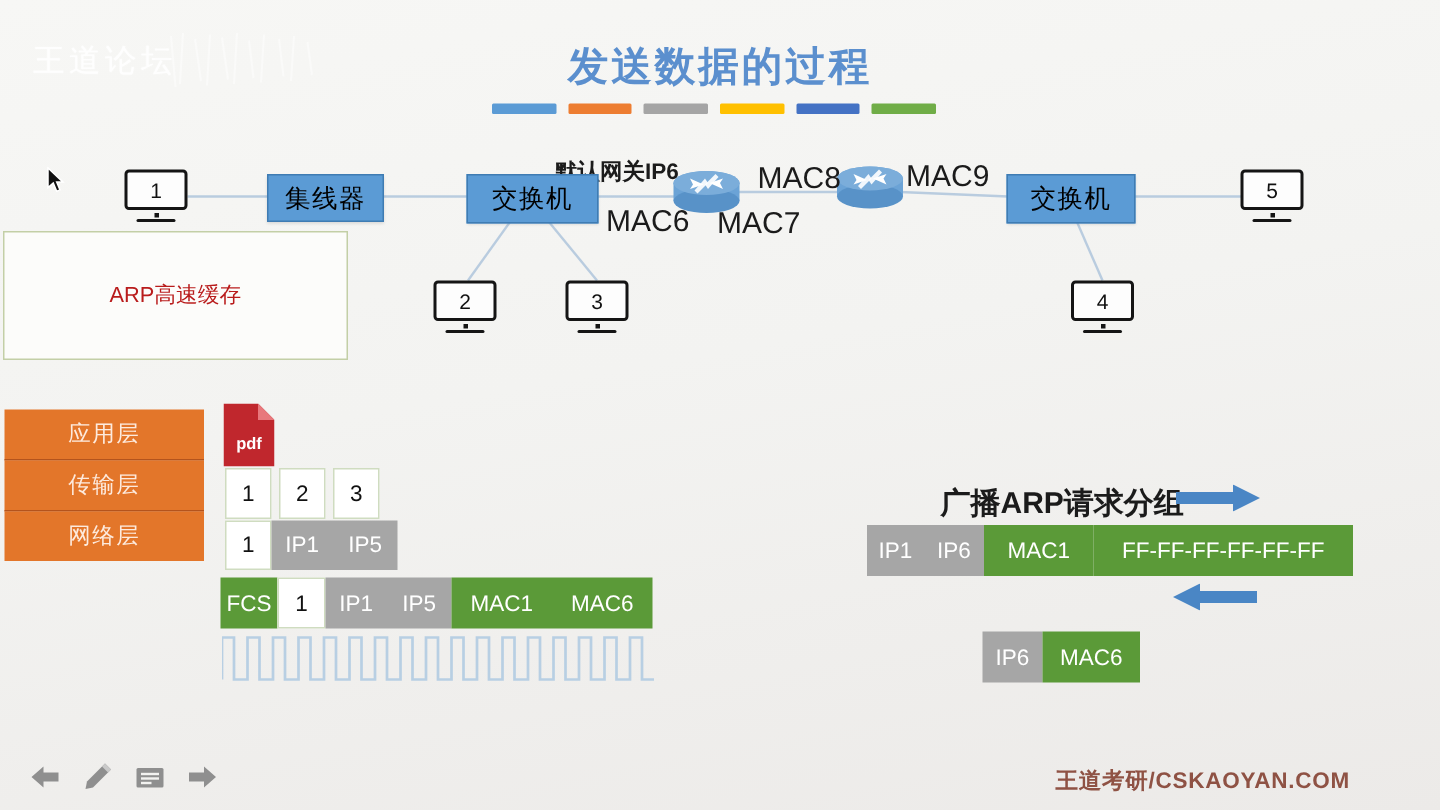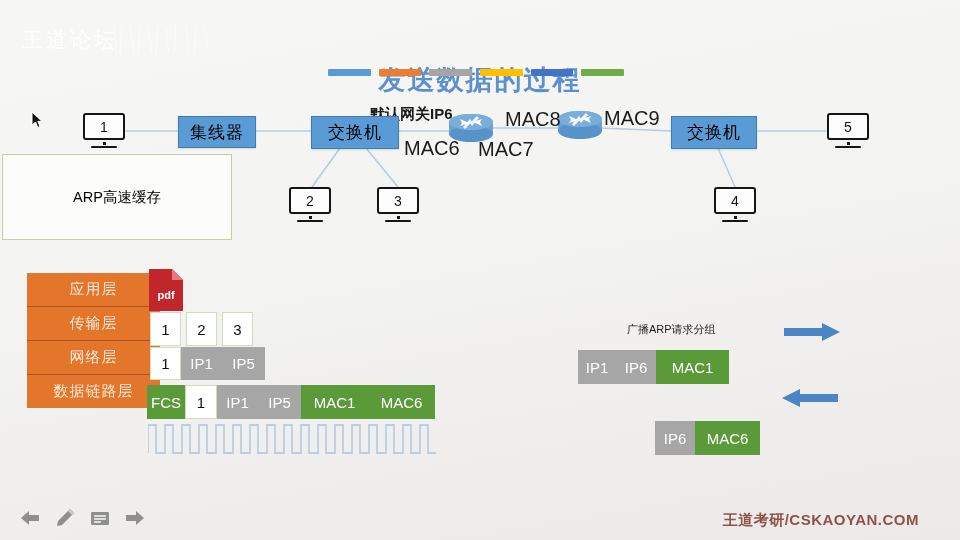--- a/index.html
+++ b/index.html
@@ -18,35 +18,34 @@
     font-size:21px;letter-spacing:3px;color:#ffffff;
     opacity:.92;font-weight:500;
     text-shadow:0 0 1px rgba(255,255,255,.6);
     pointer-events:none;
   }
   .wm-top-scribble{
     position:absolute;left:108px;top:20px;width:110px;height:42px;
     opacity:.5;pointer-events:none;
   }
   .wm-foot{
-    position:absolute;right:41px;bottom:10px;
+    position:absolute;right:60px;bottom:10px;
     font-size:15px;color:#8a4a3c;font-weight:700;letter-spacing:.5px;
     opacity:.95;white-space:nowrap;
   }
   .wm-csdn{
     position:absolute;right:34px;bottom:12px;
     font-size:15px;color:#b9a9a0;opacity:.72;white-space:nowrap;
     font-weight:600;letter-spacing:.4px;
   }
   
   .title{
     position:absolute;left:0;top:26px;width:960px;text-align:center;
     font-size:27px;color:#5b8fce;font-weight:600;letter-spacing:2px;
     font-family:"DejaVu Serif","Liberation Serif",serif;
-    margin-top:36px;
   }
   .bars{position:absolute;left:328px;top:69px;width:296px;display:flex;gap:8px;}
   .bars i{display:block;height:7px;flex:1;border-radius:1px;}
   
   .gw-label{position:absolute;left:370px;top:105px;font-size:15px;color:#1b1b1b;font-weight:600;}
   .maclab{position:absolute;font-size:20px;color:#1b1b1b;}
   .monitor{position:absolute;width:42px;height:36px;}
   .monitor .scr{
     width:42px;height:27px;border:2.4px solid #151515;border-radius:3px;
     background:#fdfdfd;box-sizing:border-box;
@@ -60,44 +59,44 @@
     color:#000000;display:flex;align-items:center;justify-content:center;
     font-size:17px;letter-spacing:1px;
     font-family:Liberation Sans, sans-serif;
     box-shadow:0 1px 2px rgba(0,0,0,.12);
   }
   .router{position:absolute;width:46px;height:30px;}
   .arpcache{
     position:absolute;left:2px;top:154px;width:230px;height:86px;
     background:#fcfcfa;border:1.4px solid #c3cfa6;box-sizing:border-box;
     display:flex;flex-direction:row;align-items:center;justify-content:center;
-    font-size:14.5px;color:#000000;line-height:1.55;
+    font-size:14.5px;color:#b91c1c;line-height:1.55;
   }
   svg.links{position:absolute;left:0;top:0;width:960px;height:540px;pointer-events:none;}
   
-  .layers{position:absolute;left:3px;top:273px;width:133px;margin-left:24px;}
+  .layers{position:absolute;left:3px;top:273px;width:133px;}
   .layer{
     height:33px;background:#e3762a;border-bottom:1px solid #b4531c;
     color:#fdeadd;display:flex;align-items:center;justify-content:center;
     font-size:15px;letter-spacing:1px;
     font-family:"DejaVu Serif","Liberation Serif",serif;
   }
   .layer:last-child{border-bottom:none;}
   
   .pdf{position:absolute;left:149px;top:269px;width:34px;height:42px;}
   
   .cell{
     position:absolute;display:flex;align-items:center;justify-content:center;
     font-size:15px;box-sizing:border-box;
   }
   .c-white{background:#ffffff;border:1.4px solid #cfdcc0;color:#111;}
   .c-gray{background:#a6a6a6;color:#ffffff;}
   .c-green{background:#5b9a38;color:#ffffff;}
   
-  .arp-cap{position:absolute;font-size:11px;color:#1b1b1b;font-weight:400;}
+  .arp-cap{position:absolute;font-size:20px;color:#1b1b1b;font-weight:700;}
   .arrow{position:absolute;}
   
   .toolbar{position:absolute;left:20px;bottom:12px;display:flex;gap:15px;align-items:center;}
   .toolbar span{display:block;width:20px;height:20px;cursor:pointer;}
   .cursor{position:absolute;left:31px;top:111px;width:14px;height:18px;}
 </style>
 </head>
 <body>
 
 <div id="stage">
@@ -213,21 +212,20 @@
   </div>
 
   <div class="arpcache">
     <div>ARP高速缓存</div>
   </div>
 
   <div class="layers">
     <div class="layer">应用层</div>
     <div class="layer">传输层</div>
     <div class="layer">网络层</div>
-    <div class="layer">数据链路层</div>
   </div>
 
   <svg class="pdf" viewBox="0 0 34 42">
     <path d="M0 0 H23 L34 11 V42 H0 Z" fill="#c0272d"></path>
     <path d="M23 0 L34 11 H23 Z" fill="#e8787c"></path>
     <text x="17" y="30" font-size="11" font-weight="bold" fill="#ffffff" text-anchor="middle" font-family="Liberation Sans, sans-serif">pdf</text>
   </svg>
 
   <div class="cell c-white" style="left:150px;top:312px;width:31px;height:34px">1</div>
   <div class="cell c-white" style="left:186px;top:312px;width:31px;height:34px">2</div>
@@ -254,20 +252,21 @@
   </svg>
 
   <div class="arp-cap" style="left:627px;top:322px">广播ARP请求分组</div>
   <svg class="arrow" style="left:784px;top:323px;width:56px;height:18px" viewBox="0 0 56 18">
     <path d="M0 5 H38 V0 L56 9 L38 18 V13 H0 Z" fill="#4a86c5"></path>
   </svg>
 
   <div class="cell c-gray" style="left:578px;top:350px;width:38px;height:34px">IP1</div>
   <div class="cell c-gray" style="left:616px;top:350px;width:40px;height:34px">IP6</div>
   <div class="cell c-green" style="left:656px;top:350px;width:73px;height:34px">MAC1</div>
+  <div class="cell c-green" style="left:729px;top:350px;width:173px;height:34px">FF-FF-FF-FF-FF-FF</div>
 
   <svg class="arrow" style="left:782px;top:389px;width:56px;height:18px" viewBox="0 0 56 18">
     <path d="M56 5 H18 V0 L0 9 L18 18 V13 H56 Z" fill="#4a86c5"></path>
   </svg>
 
   <div class="cell c-gray" style="left:655px;top:421px;width:40px;height:34px">IP6</div>
   <div class="cell c-green" style="left:695px;top:421px;width:65px;height:34px">MAC6</div>
 
   <div class="toolbar">
     <span>

